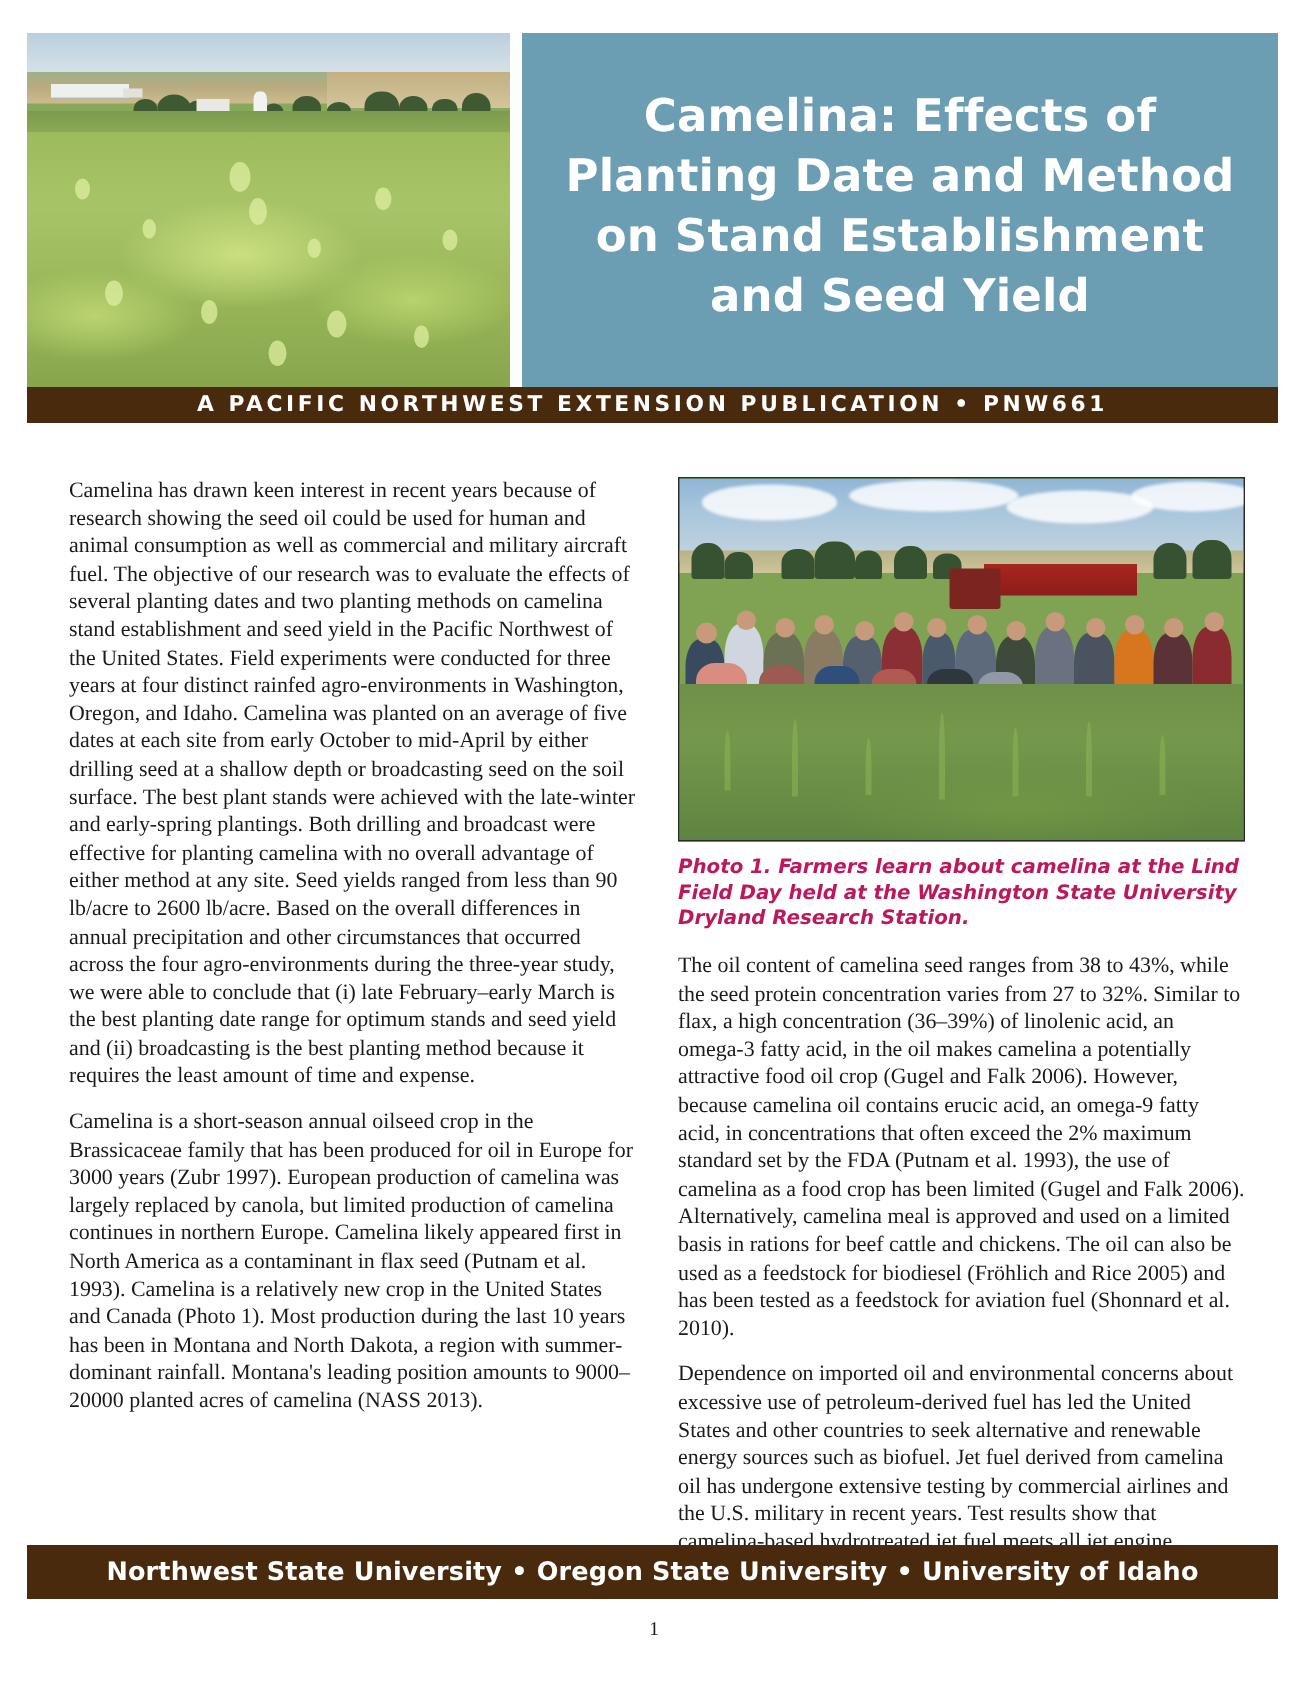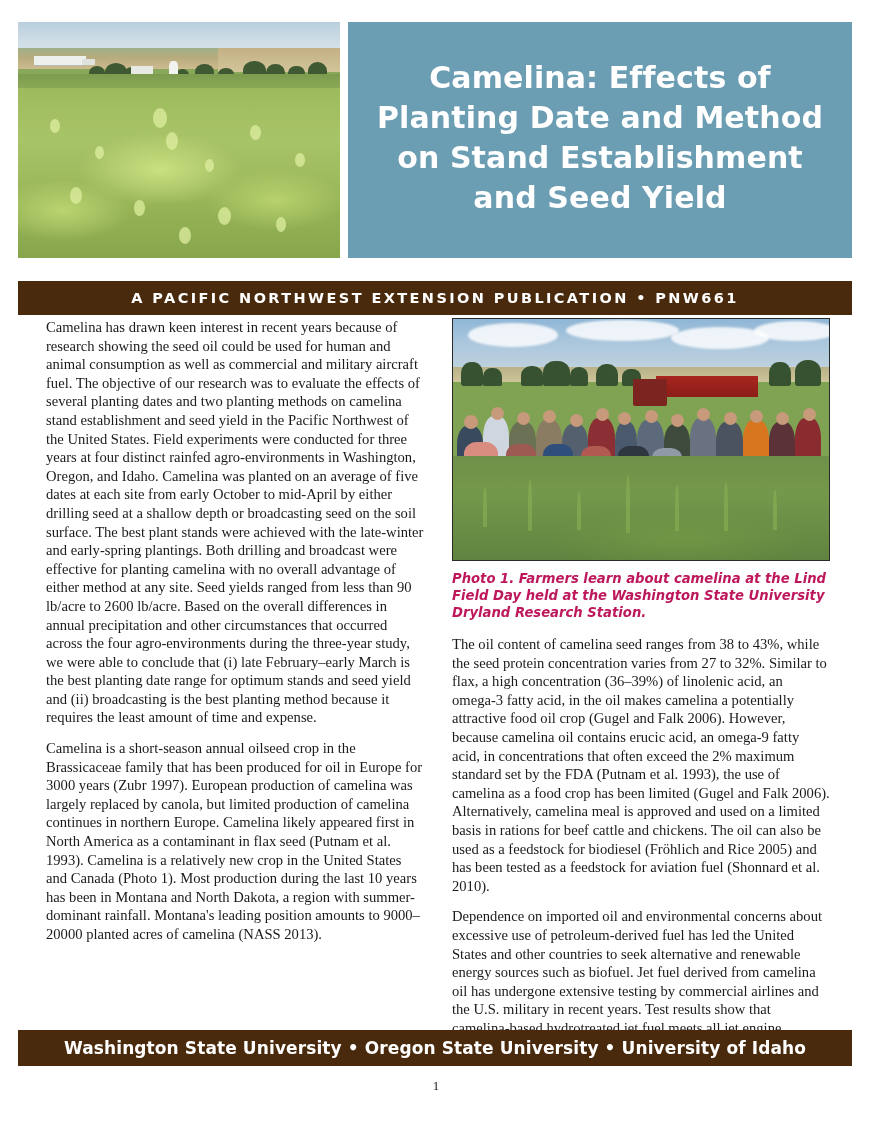--- a/index.html
+++ b/index.html
@@ -120,21 +120,21 @@
   
   .bar {
     position: absolute;
     left: 18px;
     width: 834px;
     background: #4a2a0c;
     display: flex;
     align-items: center;
     justify-content: center;
   }
-  .bar-top { top: 281px; height: 34px; }
+  .bar-top { top: 258px; height: 24px; }
   .bar-bottom { top: 1030px; height: 36px; }
 
   .bar-top span {
     font-family: "DejaVu Sans", sans-serif;
     font-weight: bold;
     font-size: 14.5px;
     letter-spacing: 2.4px;
     color: #ffffff;
   }
   .bar-bottom span {
@@ -376,18 +376,18 @@
       </div>
 
       <p class="caption">Photo 1. Farmers learn about camelina at the Lind Field Day held at the Washington State University Dryland Research Station.</p>
 
       <p class="body">The oil content of camelina seed ranges from 38 to 43%, while the seed protein concentration varies from 27 to 32%. Similar to flax, a high concentration (36–39%) of linolenic acid, an omega-3 fatty acid, in the oil makes camelina a potentially attractive food oil crop (Gugel and Falk 2006). However, because camelina oil contains erucic acid, an omega-9 fatty acid, in concentrations that often exceed the 2% maximum standard set by the FDA (Putnam et al. 1993), the use of camelina as a food crop has been limited (Gugel and Falk 2006). Alternatively, camelina meal is approved and used on a limited basis in rations for beef cattle and chickens. The oil can also be used as a feedstock for biodiesel (Fröhlich and Rice 2005) and has been tested as a feedstock for aviation fuel (Shonnard et al. 2010).</p>
       <p class="body">Dependence on imported oil and environmental concerns about excessive use of petroleum-derived fuel has led the United States and other countries to seek alternative and renewable energy sources such as biofuel. Jet fuel derived from camelina oil has undergone extensive testing by commercial airlines and the U.S. military in recent years. Test results show that camelina-based hydrotreated jet fuel meets all jet engine performance expectations and</p>
     </div>
   </div>
 
   <div class="bar bar-bottom">
-    <span>Washington State University • Oregon State University • University of Idaho</span>
+    <span>Northwest State University • Oregon State University • University of Idaho</span>
   </div>
 
   <div class="page-number">1</div>
 
 </div>
 
 </body></html>

